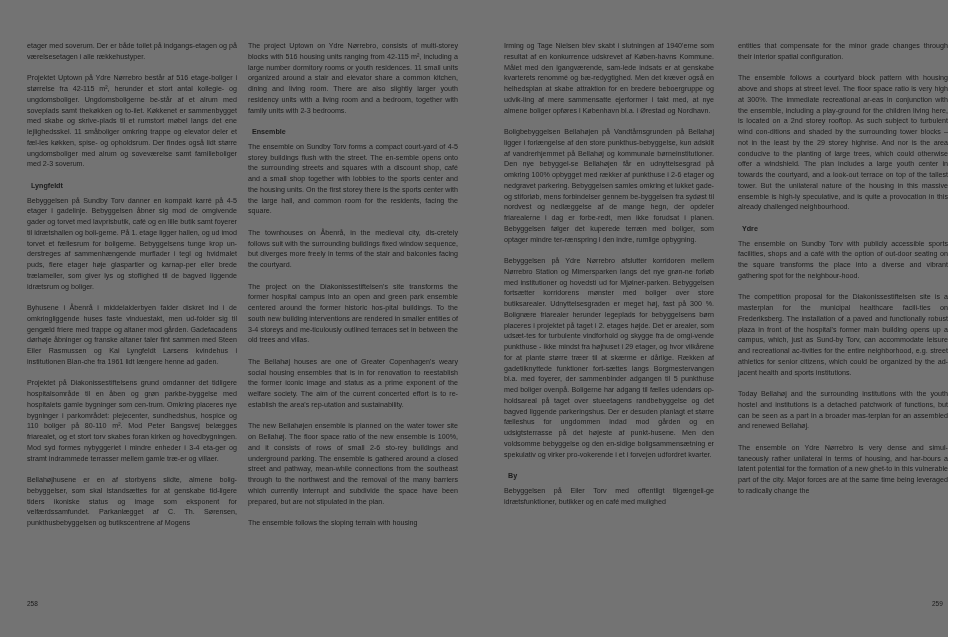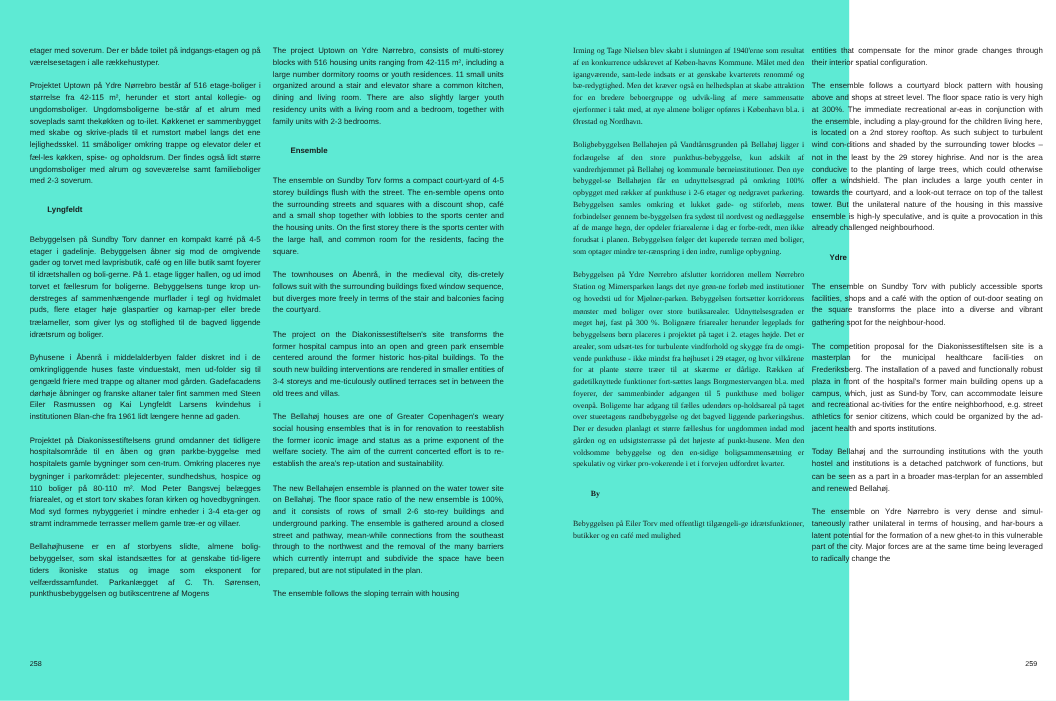--- a/index.html
+++ b/index.html
@@ -1,39 +1,39 @@
 <!DOCTYPE html>
 <html><head>
 <meta charset="utf-8">
 <style>
   html, body { margin: 0; padding: 0; background: #ffffff; }
   body { width: 960px; height: 637px; overflow: hidden; position: relative; }
-  .spread { position: absolute; left: 0; top: 0; width: 772px; height: 637px; background: #5eead4; }
+  .spread { position: absolute; left: 0; top: 0; width: 948px; height: 637px; background: #737373; }
   .page { position: absolute; top: 0; height: 637px; width: 480px; }
   .page.left { left: 0; }
   .page.right { left: 480px; }
   .col {
     position: absolute;
     top: 41px;
     width: 210px;
     font-family: "Liberation Sans", sans-serif;
     font-size: 7.15px;
     line-height: 10.75px;
     color: #1a1a1a;
     text-align: justify;
     hyphens: manual;
   }
   .col p { margin: 0 0 10.75px 0; }
   .col p.nogap { margin-bottom: 0; }
   .col h3 {
-    margin: 16px; font-size: 7.15px; line-height: 10.75px; font-weight: bold; color: #1a1a1a;
+    margin: 4px; font-size: 7.15px; line-height: 10.75px; font-weight: bold; color: #1a1a1a;
   }
   .c1 { left: 27px; }
   .c2 { left: 248px; }
-  .c3 { left: 41px; font-family: Liberation Serif, serif; }
+  .c3 { left: 24px; }
   .c4 { left: 258px; }
   .folio {
     position: absolute; top: 600px;
     font-family: "Liberation Sans", sans-serif; font-size: 6.5px; color: #1a1a1a;
   }
   .folio.l { left: 27px; }
   .folio.r { left: 452px; }
 </style>
 </head>
 <body>

